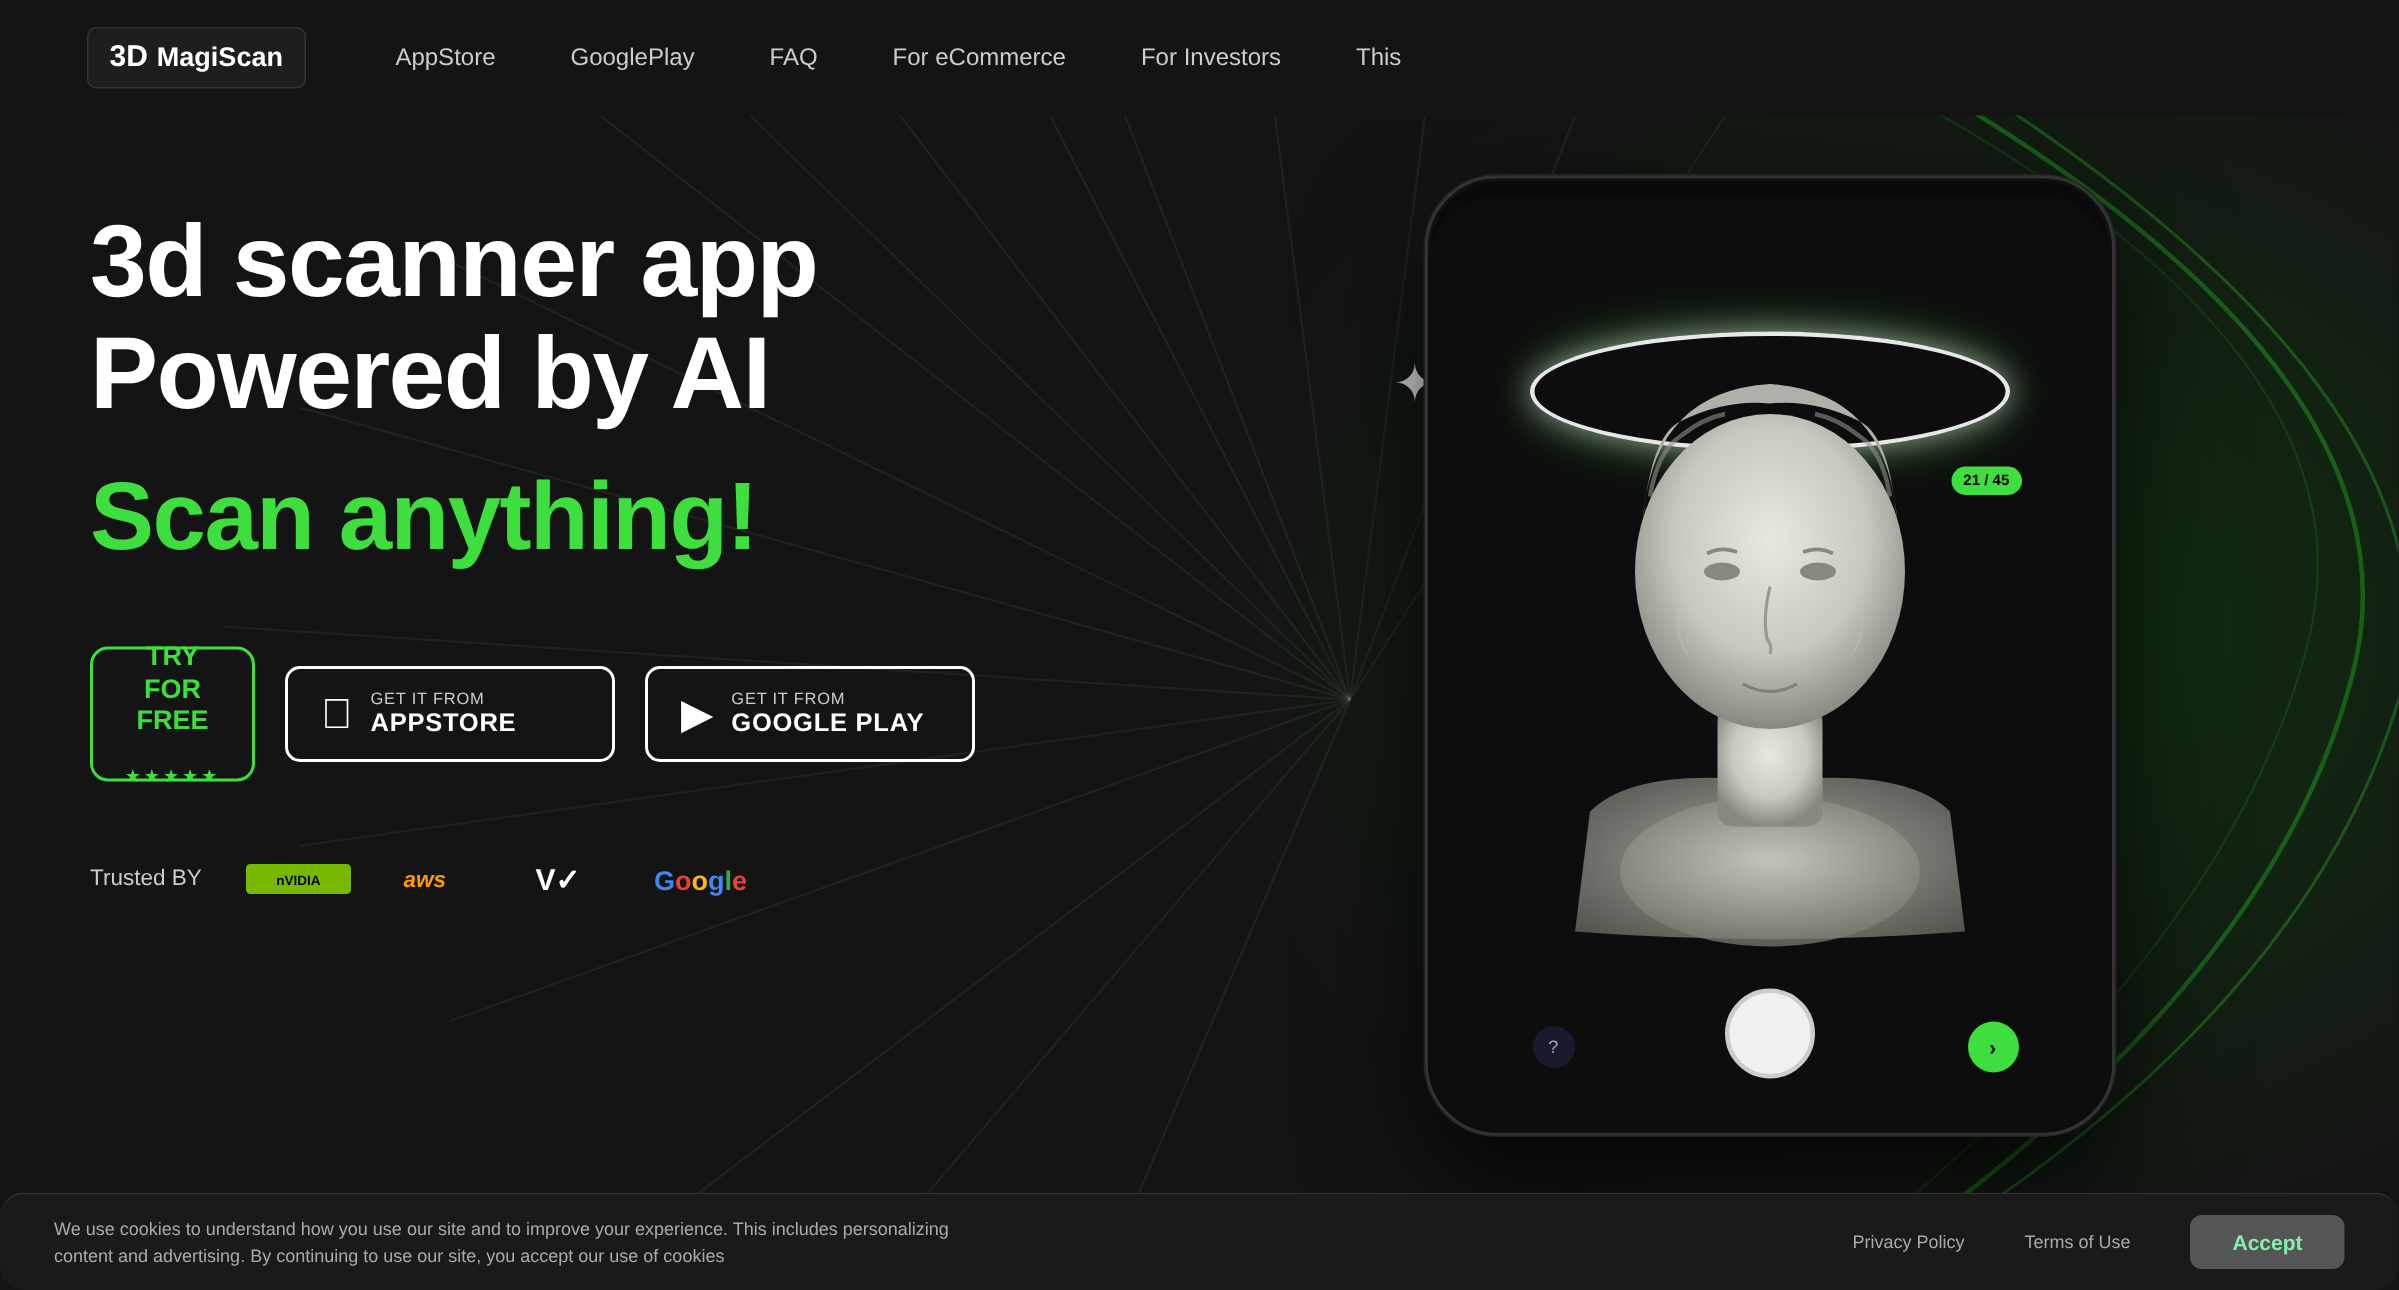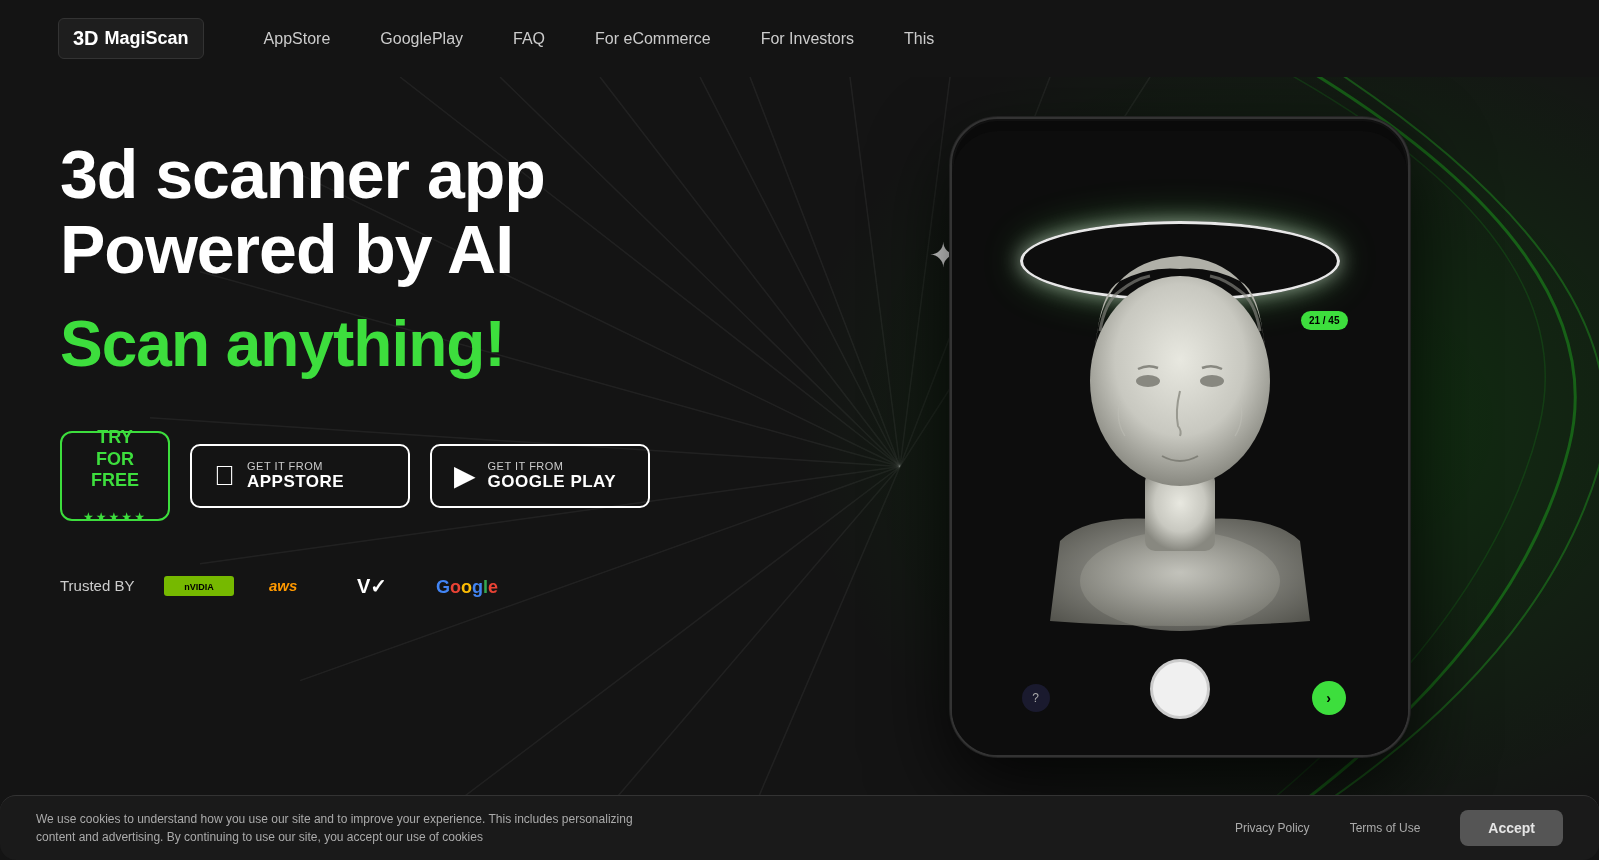--- a/index.html
+++ b/index.html
@@ -383,21 +383,21 @@
     }
 
     .cookie-link {
       color: #aaa;
       font-size: 12px;
       cursor: pointer;
     }
 
     .accept-btn {
       background: #555;
-      color: #e5e5e5;
+      color: #86efac;
       border: none;
       padding: 10px 28px;
       border-radius: 8px;
       font-size: 14px;
       font-weight: 600;
       cursor: pointer;
       text-align: right;
     }
   </style>
 </head>

